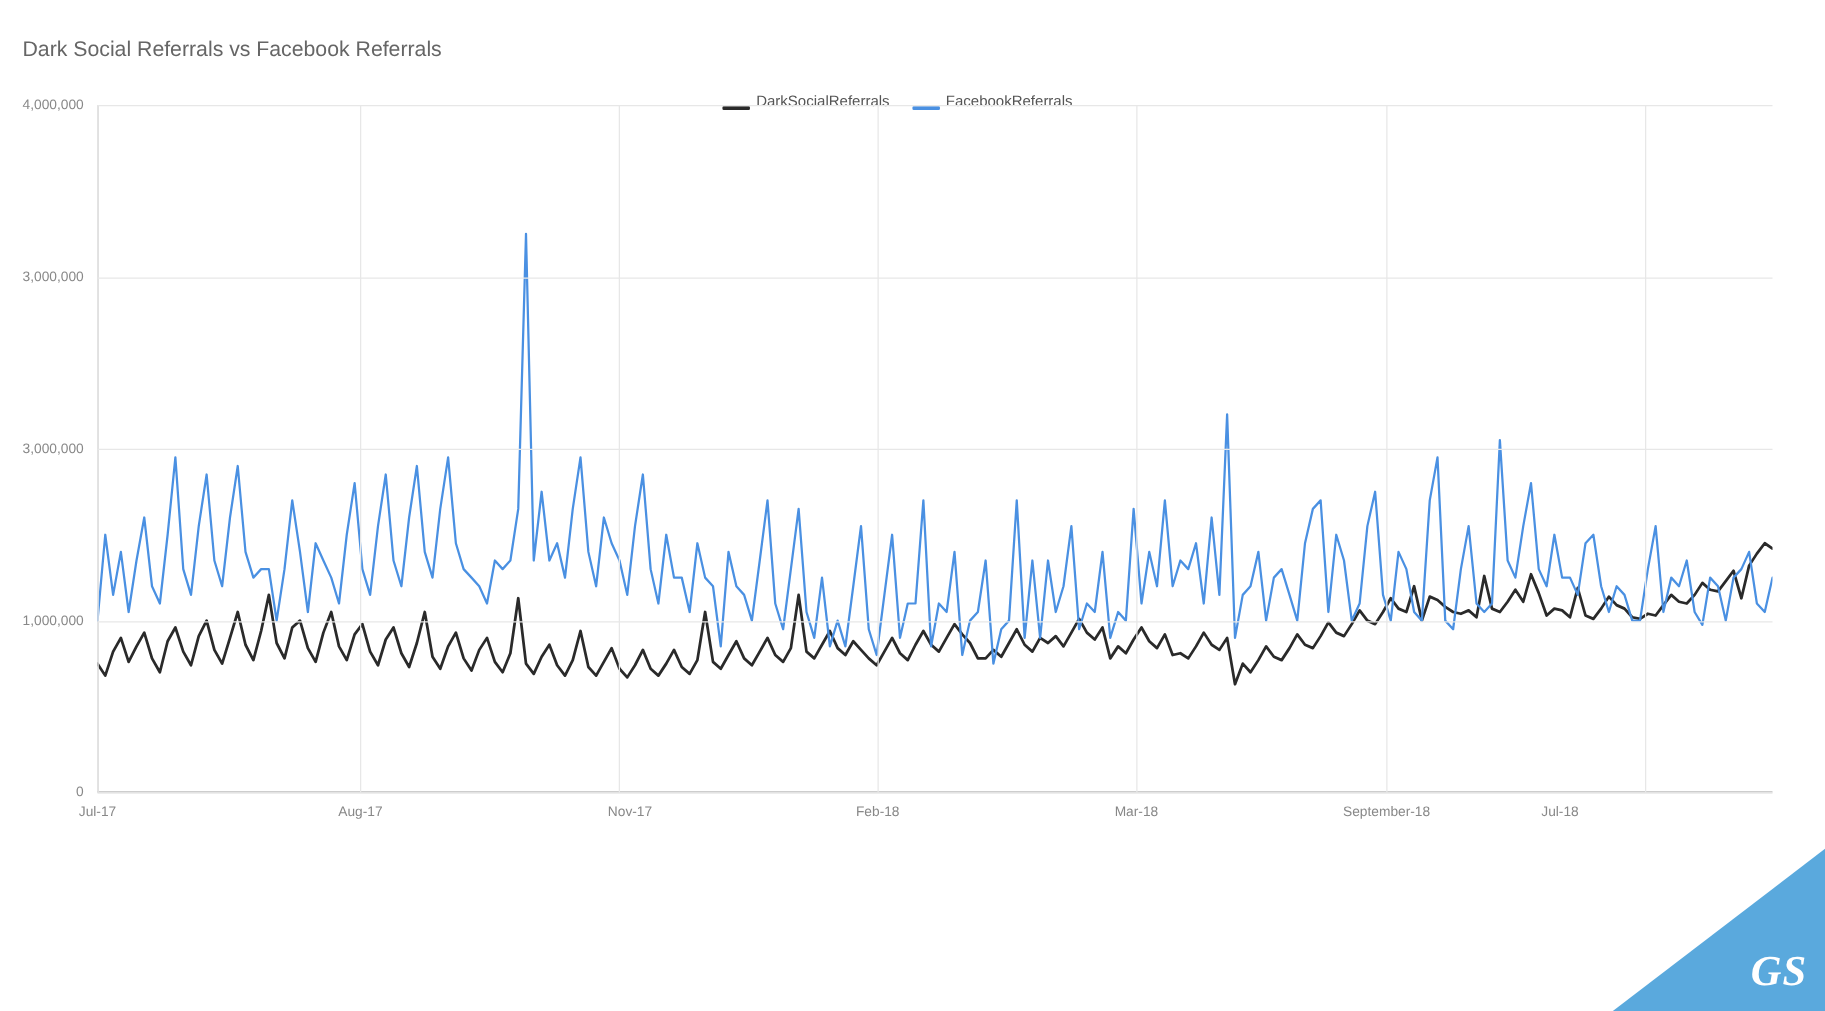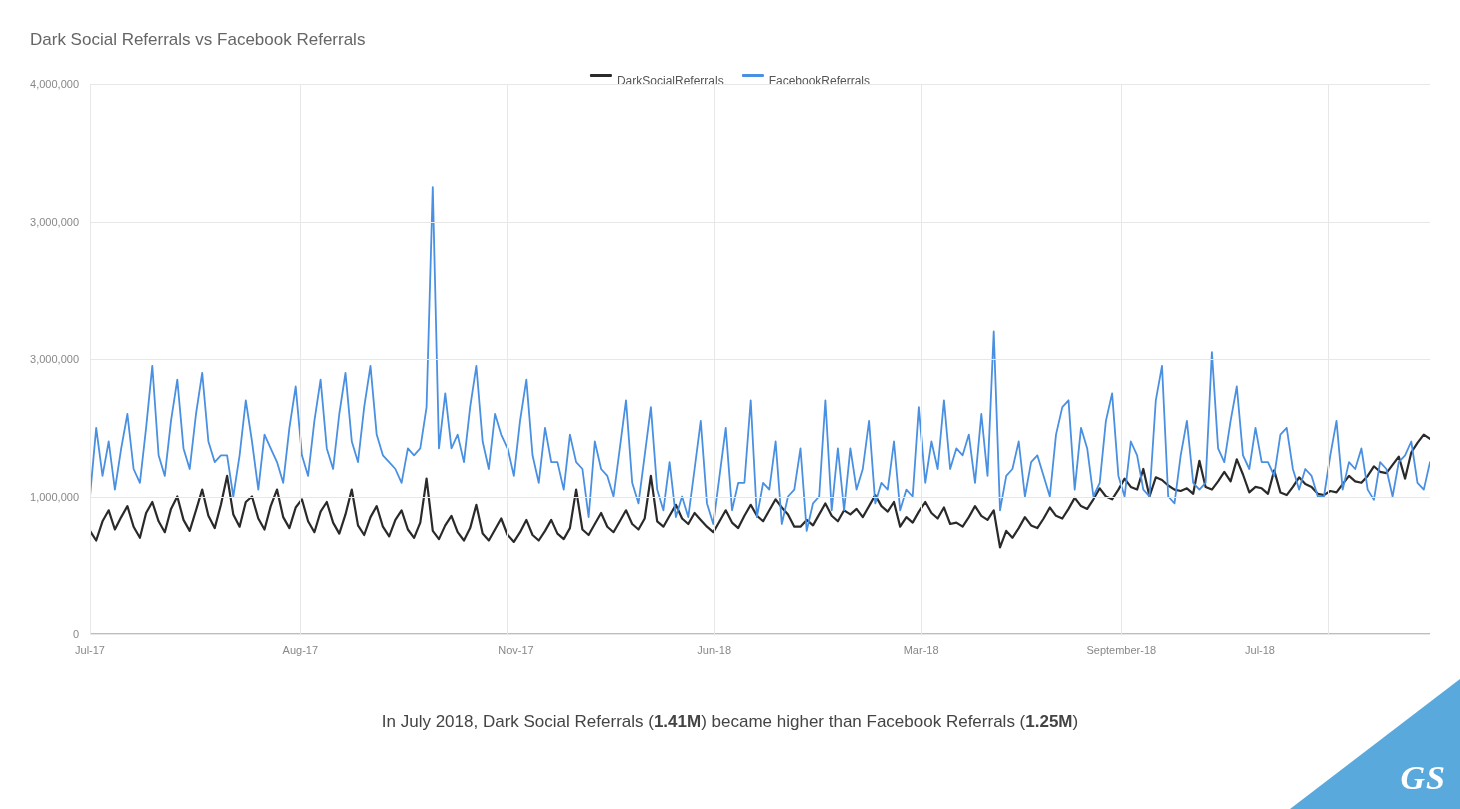--- a/index.html
+++ b/index.html
@@ -8,21 +8,21 @@
     font-family: -apple-system, BlinkMacSystemFont, "Segoe UI", Arial, sans-serif;
     background: #ffffff;
     color: #555;
     position: relative;
     overflow: hidden;
   }
   .container {
     width: 1460px;
     height: 809px;
     position: relative;
-    padding: 30px 30px 0 30px;
+    padding: 30px 30px 0 18px;
   }
   .title {
     font-size: 17px;
     color: #666;
     font-weight: 400;
     margin-bottom: 24px;
   }
   .chart-wrap {
     width: 1400px;
     height: 590px;
@@ -31,21 +31,21 @@
   .legend {
     position: absolute;
     top: 0;
     left: 50%;
     transform: translateX(-50%);
     display: flex;
     gap: 18px;
     font-size: 12px;
     color: #555;
   }
-  .legend-item { display: flex; align-items: flex-start; gap: 5px; }
+  .legend-item { display: flex; align-items: flex-end; gap: 5px; }
   .legend-swatch { width: 22px; height: 3px; border-radius: 1px; }
   .plot {
     position: absolute;
     left: 60px;
     top: 10px;
     right: 0;
     bottom: 30px;
   }
   .y-axis {
     position: absolute;
@@ -165,28 +165,25 @@
         <div class="gridline-v" style="left: 624.203px;"></div>
         <div class="gridline-v" style="left: 831.139px;"></div>
         <div class="gridline-v" style="left: 1031.29px;"></div>
         <div class="gridline-v" style="left: 1238.23px;"></div>
       </div>
 
     <div class="x-axis" id="x-axis">
         <div class="x-tick" style="left: 0px;">Jul-17</div>
         <div class="x-tick" style="left: 210.329px;">Aug-17</div>
         <div class="x-tick" style="left: 426px;">Nov-17</div>
-        <div class="x-tick" style="left: 624.203px;">Jun-18</div>
+        <div class="x-tick" style="left: 624.203px;">Feb-18</div>
         <div class="x-tick" style="left: 831.139px;">Mar-18</div>
         <div class="x-tick" style="left: 1031.29px;">September-18</div>
         <div class="x-tick" style="left: 1170px;">Jul-18</div>
       </div>
   </div>
 
-  <div class="caption">
-    <span>In July 2018, Dark Social Referrals (</span><strong>1.41M</strong><span>) became higher than Facebook Referrals (</span><strong>1.25M</strong><span>)</span>
-  </div>
 
   <div class="corner-badge">
     <div class="corner-tri"></div>
     <div class="corner-text">GS</div>
   </div>
 </div>
 
 </body></html>

